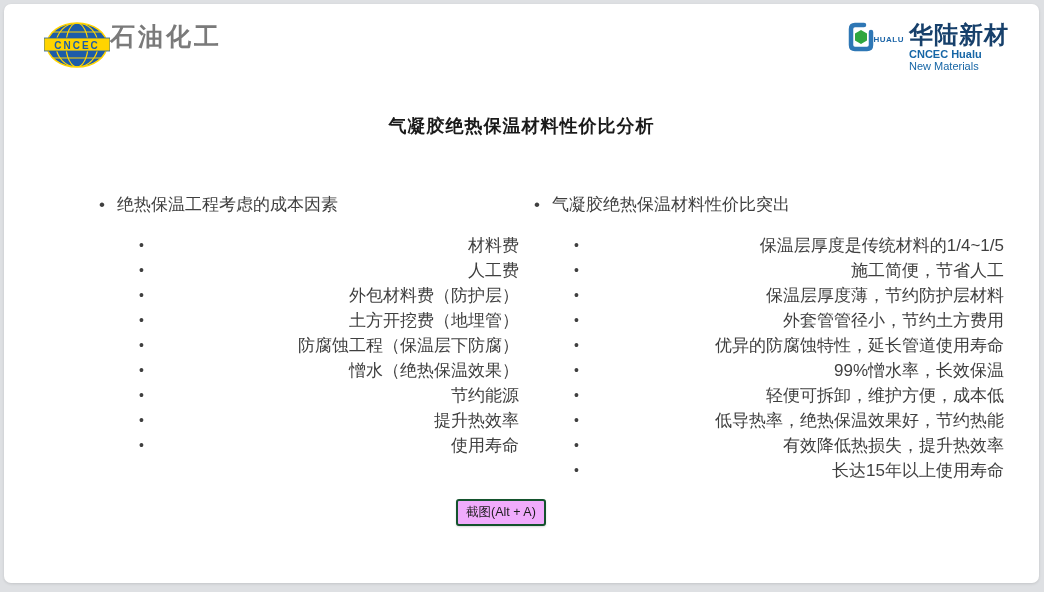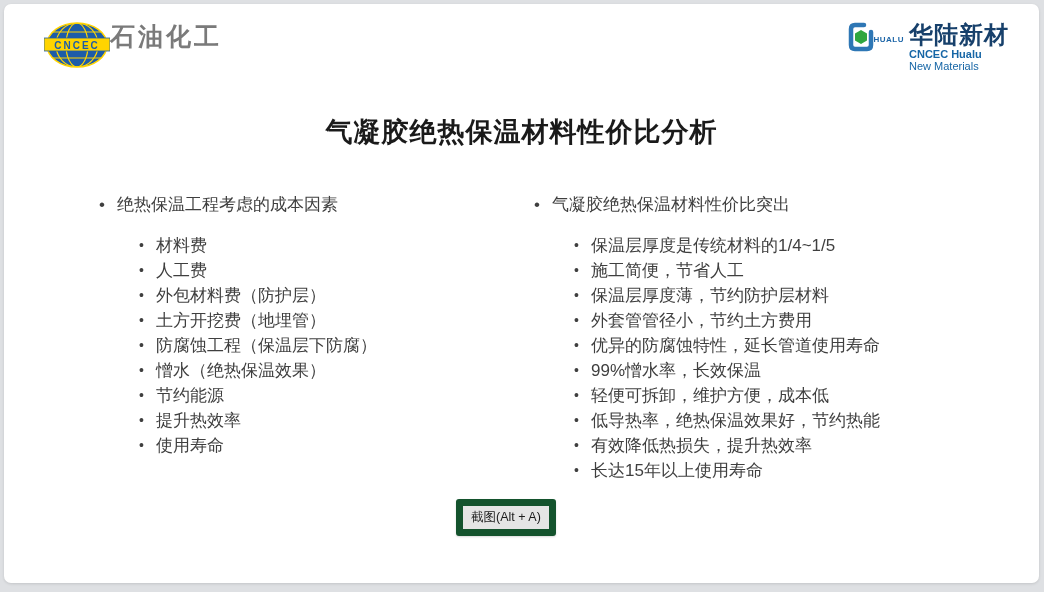--- a/index.html
+++ b/index.html
@@ -49,21 +49,21 @@
     font-size: 11px; font-weight: bold; color: #1766a6; line-height: 12px;
   }
   .hualu-name-en2 {
     font-size: 11px; color: #1766a6; line-height: 12px;
   }
   
   .slide-title {
     position: absolute;
     left: 0; right: 0; top: 110px;
     text-align: center;
-    font-size: 27px;
+    font-size: 18px;
     font-weight: 600;
     color: #1a1a1a;
     letter-spacing: 1px;
   }
   
   .bullet-column {
     position: absolute; top: 188px;
     font-size: 17px;
     color: #3f3f3f;
   }
@@ -73,38 +73,38 @@
     line-height: 25px;
     margin-bottom: 16px;
     position: relative;
     padding-left: 18px;
   }
   .main-item::before {
     content: "\2022";
     position: absolute; left: 0; top: 0;
     color: #3f3f3f;
   }
-  ul.sub-list { list-style: none; margin-left: 40px; }
+  ul.sub-list { list-style: none; margin-left: 40px; text-align: right; }
   ul.sub-list li {
     line-height: 25px;
     position: relative;
     padding-left: 17px;
   }
   ul.sub-list li::before {
     content: "\2022";
     position: absolute; left: 0; top: 0;
     font-size: 14px;
     color: #3f3f3f;
   }
   
   .screenshot-btn {
     position: absolute;
     left: 452px; top: 495px;
-    background: #e5e5e5;
-    border: 7px solid #14532d;
+    background: #f0abfc;
+    border: 2px solid #14532d;
     border-radius: 3px;
     box-shadow: 0 1px 2px rgba(0,0,0,0.15);
     padding: 3px 8px;
     font-size: 12.5px;
     color: #1c1c1c;
     font-family: "Liberation Sans", sans-serif;
     cursor: pointer;
   }
 </style>
 </head>

